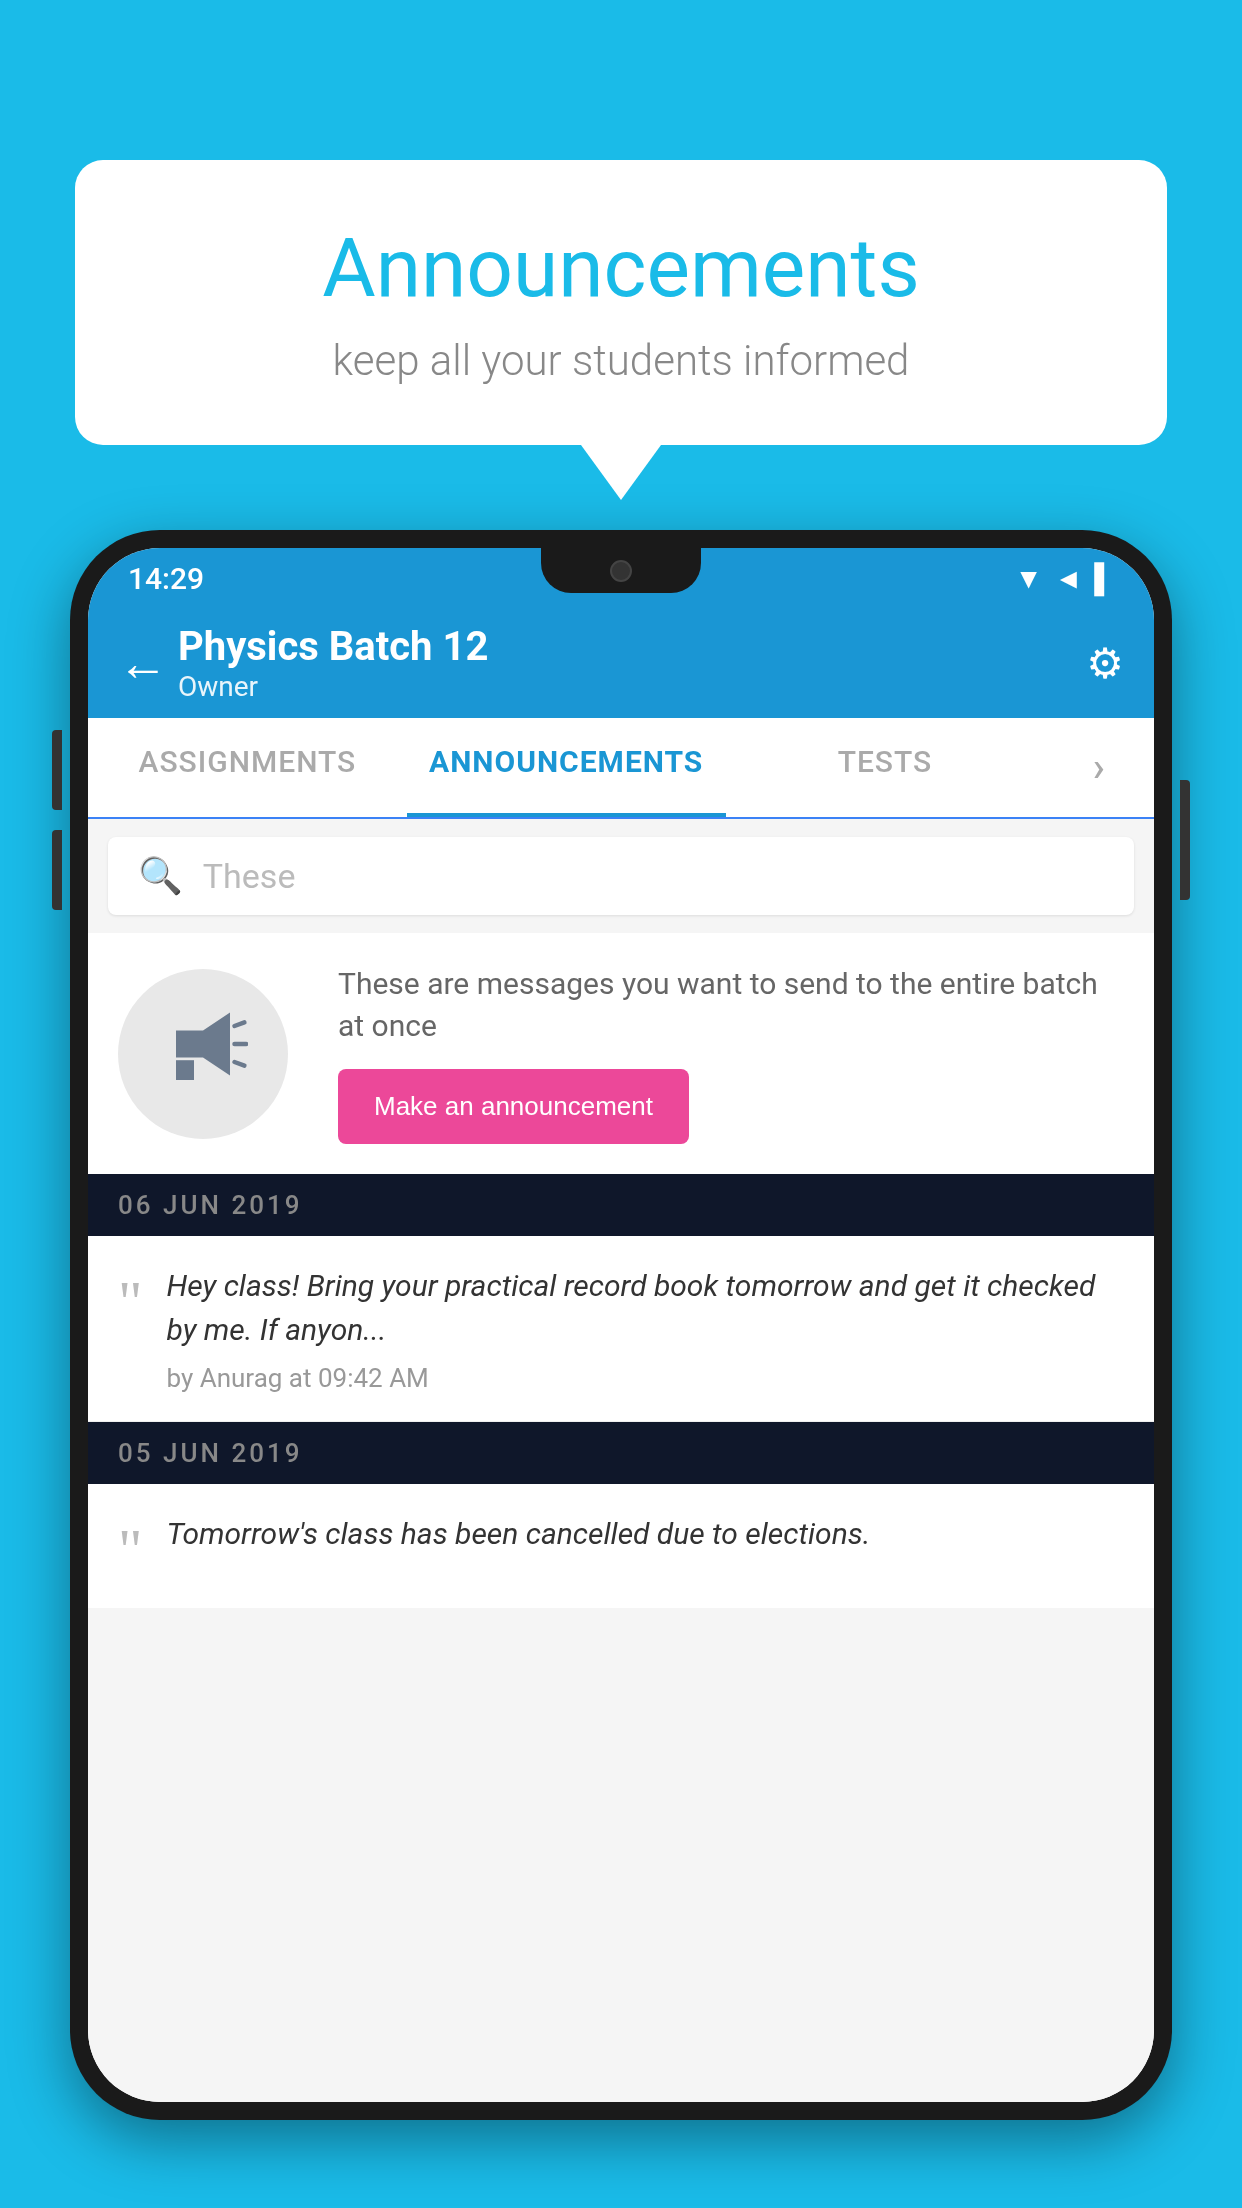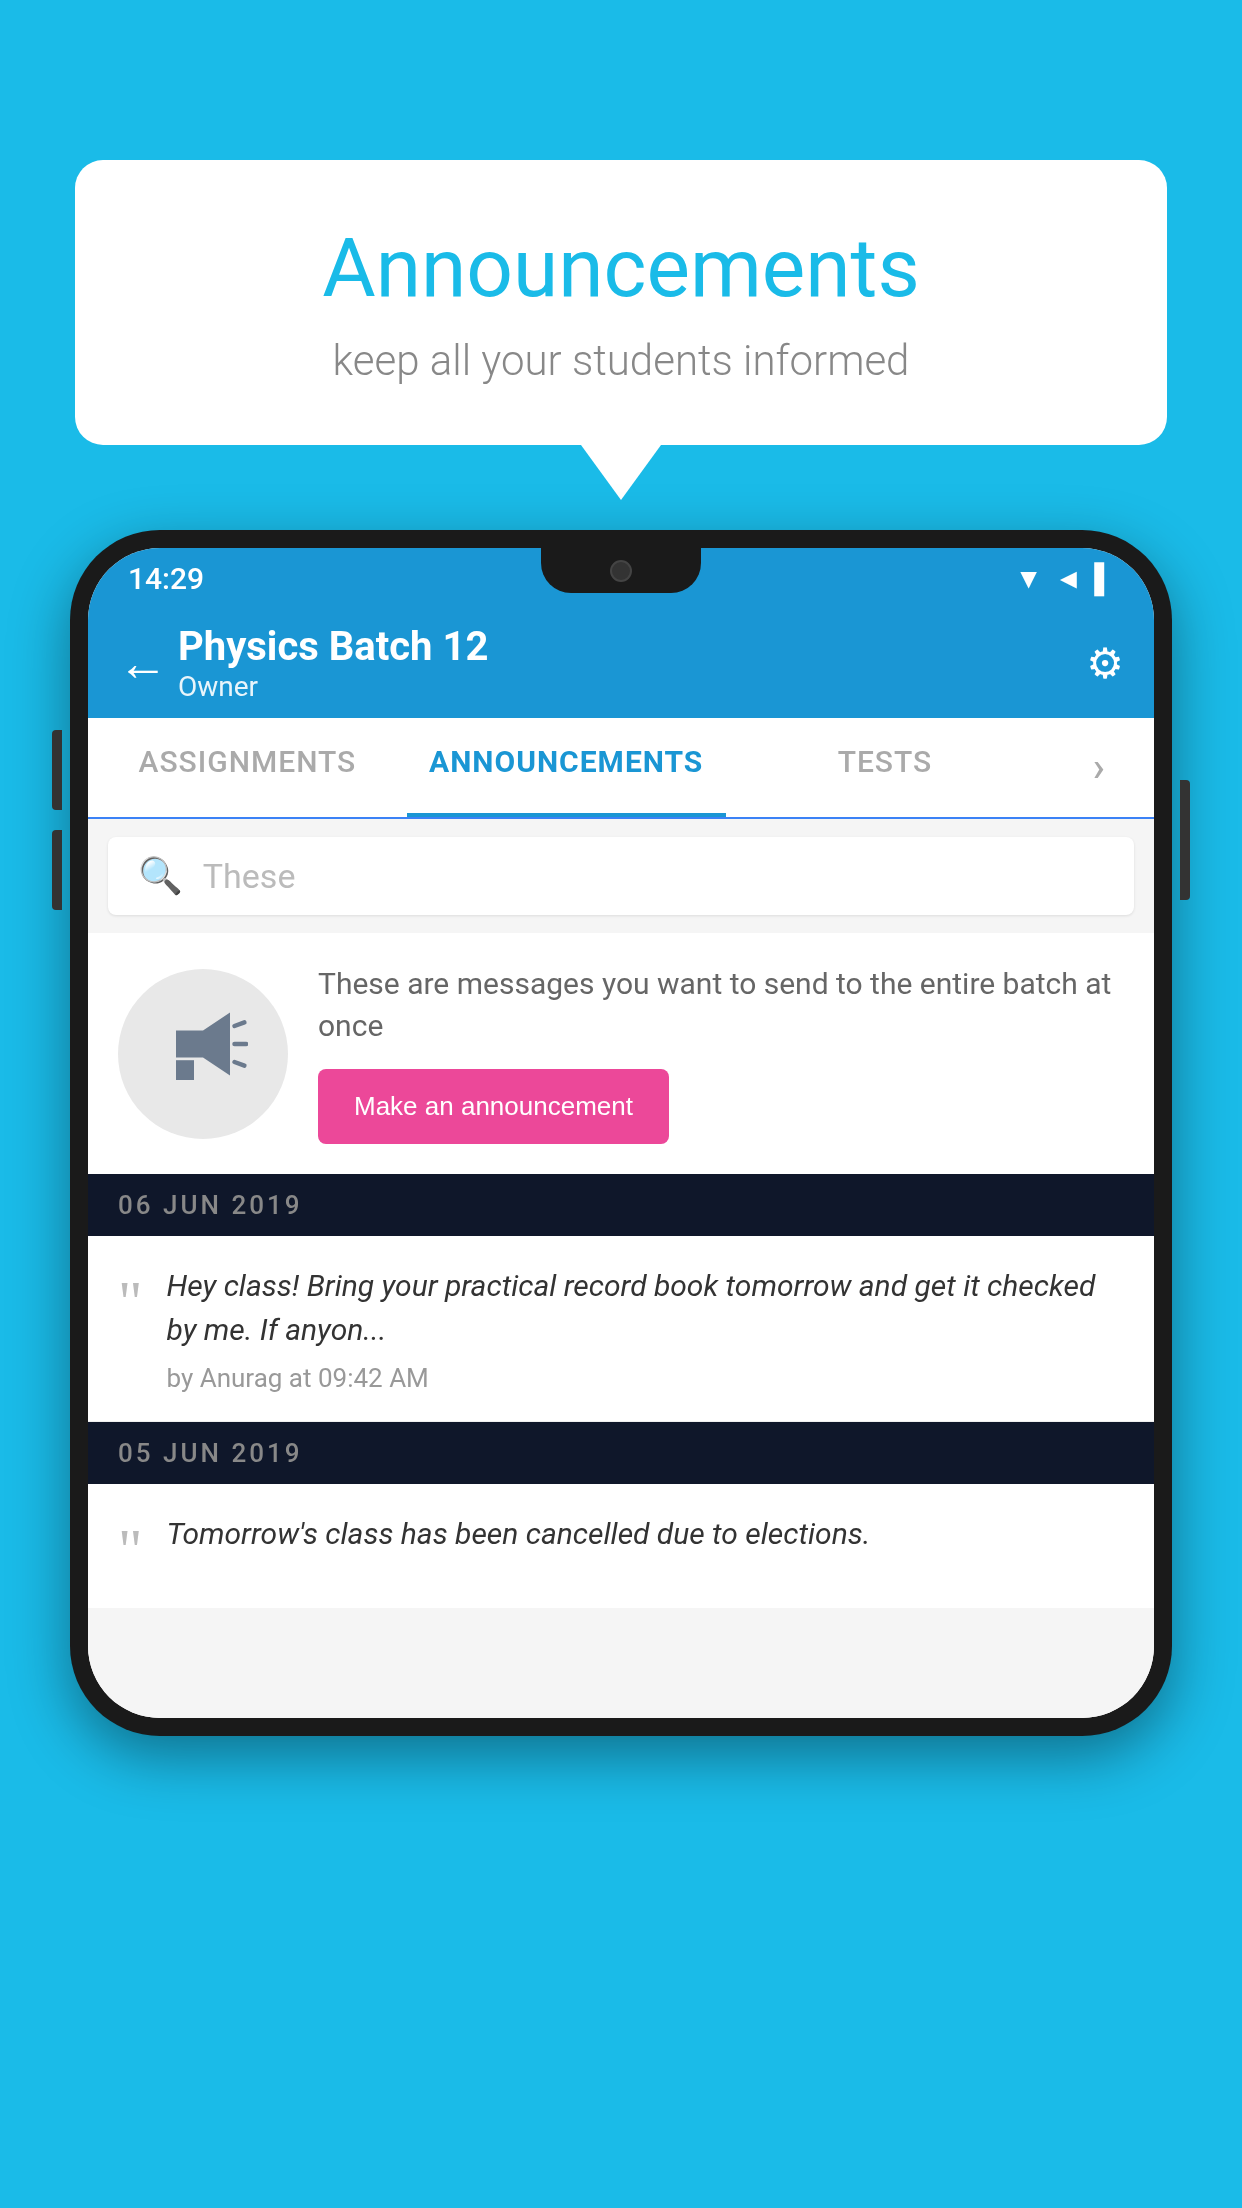--- a/index.html
+++ b/index.html
@@ -61,21 +61,21 @@
       left: 70px;
       right: 70px;
       bottom: 0;
     }
 
     .phone-outer {
       background: #1a1a1a;
       border-radius: 90px;
       padding: 18px;
       width: 100%;
-      height: 1206px;
+      height: 1590px;
       position: relative;
       box-shadow: 0 20px 60px rgba(0,0,0,0.4);
     }
 
     .phone-inner {
       background: white;
       border-radius: 72px;
       overflow: hidden;
       width: 100%;
       height: 100%;
@@ -267,20 +267,21 @@
       flex-shrink: 0;
     }
 
     .megaphone-icon {
       font-size: 80px;
       color: #667;
     }
 
     .promo-right {
       flex: 1;
+      margin-left: 20px;
     }
 
     .promo-text {
       color: #666;
       font-size: 30px;
       line-height: 1.4;
       margin-bottom: 22px;
     }
 
     .make-announcement-btn {

